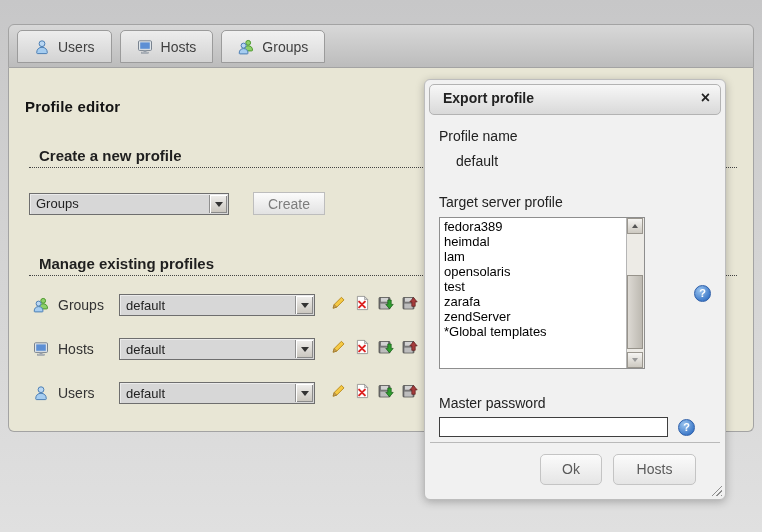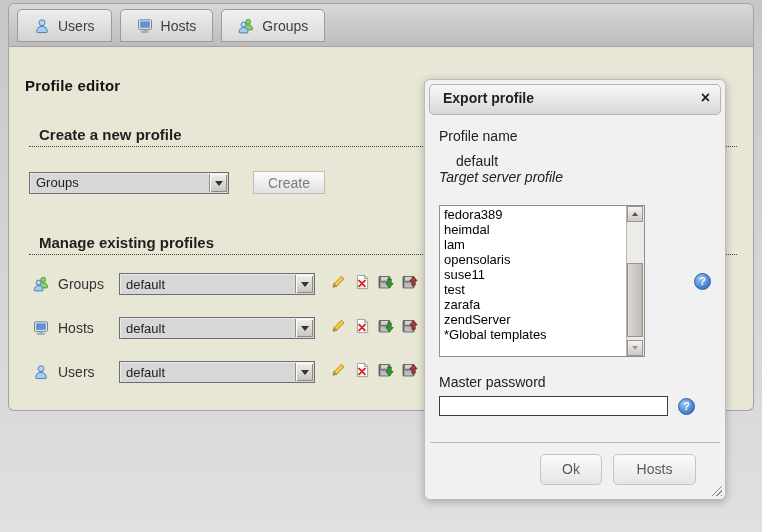--- a/index.html
+++ b/index.html
@@ -1,21 +1,21 @@
 <!DOCTYPE html>
 <html><head>
 <meta charset="utf-8">
 <style>
   html,body{margin:0;padding:0;}
   .page{position:relative;width:762px;height:532px;overflow:hidden;
     background:linear-gradient(180deg,#c7c7c8 0%,#d4d4d4 50%,#e0e0e0 100%);
     font-family:"Liberation Sans",sans-serif;-webkit-font-smoothing:antialiased;}
 
   
-  .widget{position:absolute;left:8px;top:3px;width:746px;}
+  .widget{position:absolute;left:8px;top:24px;width:746px;}
   .tabbar{height:44px;box-sizing:border-box;background:linear-gradient(180deg,#d8d8d8,#bcbcbc);
     border:1px solid #a3a3a3;border-radius:6px 6px 0 0;display:flex;align-items:flex-start;
     padding:5px 0 0 8px;gap:8px;}
   .tab{height:33px;box-sizing:border-box;display:flex;align-items:center;gap:8px;padding:0 16px;
     background:linear-gradient(180deg,#ededed,#d3d3d3);border:1px solid #9b9b9b;
     border-radius:5px 5px 0 0;font-size:14px;color:#3f3f3f;cursor:pointer;}
   .tab.active{background:linear-gradient(180deg,#f1f1f1,#dadada);}
   .tab svg,.m-row .obj-icon svg{display:block;}
 
   .content{position:relative;height:364px;box-sizing:border-box;background:#e8e6d5;
@@ -53,40 +53,40 @@
   .dialog{position:absolute;left:424px;top:79px;width:302px;height:421px;box-sizing:border-box;
     background:#f1f1f1;border:1px solid #bdbdbd;border-radius:6px;
     box-shadow:0 2px 8px rgba(0,0,0,.25);}
   .titlebar{margin:4px;height:31px;box-sizing:border-box;display:flex;align-items:center;
     background:linear-gradient(180deg,#f7f7f7,#d9d9d9);border:1px solid #b3b3b3;border-radius:5px;
     padding:0 10px 4px 13px;}
   .dlg-title{font-weight:bold;font-size:14px;color:#222;}
   .dlg-close{margin-left:auto;font-weight:bold;font-size:16px;line-height:16px;color:#222;cursor:pointer;}
   .dlg-body{padding:9px 14px 0 14px;font-size:14px;color:#222;}
   .profile-name-value{margin:9px 0 0 17px;}
-  .target-label{font-style:italic;}
+  .target-label{margin-top:25px;}
   .list-row,.pw-row{display:flex;align-items:center;}
-  .list-row{margin-top:20px;gap:39px;}
+  .list-row{margin-top:7px;gap:39px;}
   .listbox{position:relative;width:229px;height:152px;box-sizing:border-box;background:#fff;
     border:1px solid #8e8e8e;overflow:hidden;font-size:13px;color:#000;}
   .opt{height:15px;line-height:15px;padding:0 20px 0 4px;white-space:nowrap;cursor:default;}
   .opt:first-child{margin-top:1px;}
   .sbar{position:absolute;top:0;right:0;bottom:0;width:17px;background:#edebe6;border-left:1px solid #b5b5b5;}
   .sb-btn{position:absolute;left:0;width:16px;height:16px;box-sizing:border-box;
     background:linear-gradient(180deg,#f5f4f2,#cdc9c1);border:1px solid #9a968e;
     display:flex;align-items:center;justify-content:center;cursor:pointer;}
   .sb-up{top:0}.sb-down{bottom:0}
   .tri-up-s{width:0;height:0;border:3px solid transparent;border-bottom:4px solid #555;margin-bottom:3px;}
   .tri-down-s{width:0;height:0;border:3px solid transparent;border-top:4px solid #999;margin-top:3px;}
   .sb-thumb{position:absolute;left:0;width:16px;top:57px;height:74px;box-sizing:border-box;
     background:linear-gradient(90deg,#dcd9d3,#bdb9b1);border:1px solid #97938b;cursor:grab;}
   .help{width:17px;height:17px;box-sizing:border-box;border-radius:50%;margin-left:10px;flex:0 0 auto;
     background:radial-gradient(circle at 35% 30%,#9ac4ef,#3c78c8 75%);border:1px solid #2d5fa9;
     color:#fff;font-size:11px;font-weight:bold;display:flex;align-items:center;justify-content:center;cursor:pointer;}
-  .master-label{margin-top:17px;}
+  .master-label{margin-top:26px;}
   .pw-row{margin-top:6px;}
   .pw-input{width:229px;height:20px;box-sizing:border-box;border:1px solid #3f3f3f;background:#fff;
     padding:0 3px;font-size:13px;font-family:"Liberation Sans",sans-serif;}
   .btn-pane{position:absolute;left:5px;right:5px;bottom:0;height:57px;box-sizing:border-box;
     border-top:1px solid #b9b9b9;display:flex;align-items:center;justify-content:flex-end;
     gap:11px;padding:0 24px 4px 0;}
   .dlg-btn{height:31px;box-sizing:border-box;background:linear-gradient(180deg,#fbfbfb,#e5e5e5);
     border:1px solid #c4c4c4;border-radius:5px;font-size:14px;color:#5a5a5a;cursor:pointer;
     font-family:"Liberation Sans",sans-serif;}
   .ok-btn{width:62px;}
@@ -310,21 +310,20 @@
       <div>Profile name</div>
       <div class="profile-name-value">default</div>
 
       <div class="target-label">Target server profile</div>
       <div class="list-row">
         <div class="listbox">
           <div class="opt">fedora389</div>
           <div class="opt">heimdal</div>
           <div class="opt">lam</div>
           <div class="opt">opensolaris</div>
-          <div class="opt">suse11</div>
           <div class="opt">test</div>
           <div class="opt">zarafa</div>
           <div class="opt">zendServer</div>
           <div class="opt">*Global templates</div>
           <div class="sbar">
             <div class="sb-btn sb-up">
                 <span class="tri-up-s"></span>
               </div>
             <div class="sb-thumb"></div>
             <div class="sb-btn sb-down">

